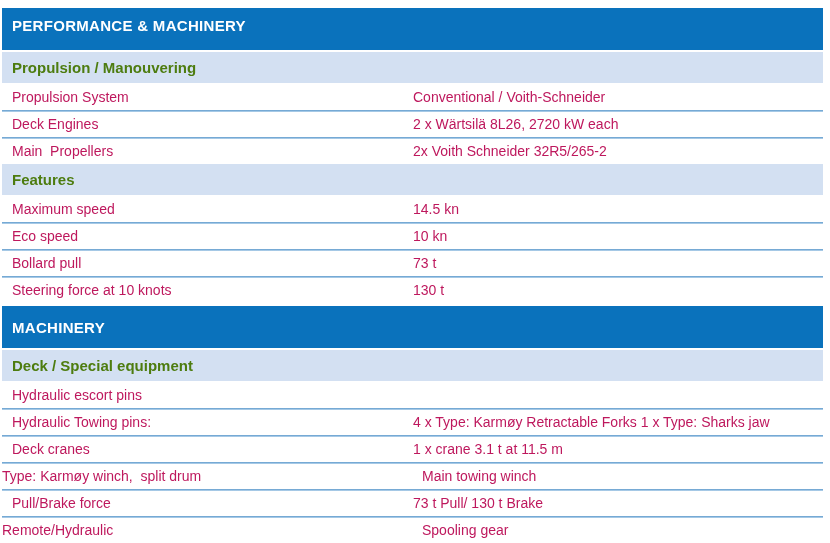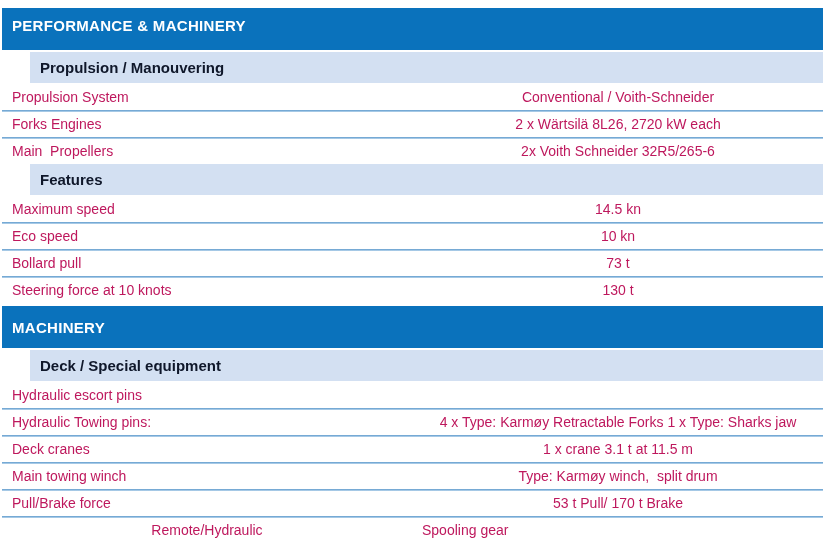--- a/index.html
+++ b/index.html
@@ -23,29 +23,28 @@
     box-sizing: border-box;
     font-size: 15px;
     font-weight: bold;
     letter-spacing: 0.3px;
   }
   .section-header.first { padding-bottom: 7px; margin-top: 8px; }
   .gap2 { height: 2px; }
   .gap3 { height: 3px; }
   .group-heading {
     background: #d3e0f2;
-    color: #0f172a;
+    color: #4d7c0f;
     height: 31px;
     display: flex;
     align-items: center;
     padding-left: 10px;
     box-sizing: border-box;
     font-size: 15px;
     font-weight: bold;
-    margin-left: 28px;
   }
   .row {
     position: relative;
     height: 27px;
     display: flex;
     align-items: center;
     color: #be185d;
     font-size: 14px;
   }
   .row + .row::before {
@@ -54,21 +53,21 @@
     top: 0; left: 0; right: 0;
     height: 2px;
     background: linear-gradient(to bottom, #5e9acc, #bdd8ee);
   }
   .cell { white-space: pre-wrap; }
   .cell.label {
     flex: 0 0 401px;
     padding-left: 10px;
     box-sizing: content-box;
   }
-  .cell.value { flex: 1; text-align: center; }
+  .cell.value { flex: 1; }
   .bottom-rule {
     height: 3px;
     background: linear-gradient(to bottom, #1576bd 65%, #7fb3dc);
   }
 </style>
 </head>
 <body>
 
 <div class="sheet">
 
@@ -80,26 +79,26 @@
   <div class="group-heading">
     <span>Propulsion / Manouvering</span>
   </div>
 
   <div class="rows">
     <div class="row">
       <div class="cell label">Propulsion System</div>
       <div class="cell value">Conventional / Voith-Schneider</div>
     </div>
     <div class="row">
-      <div class="cell label">Forks Engines</div>
+      <div class="cell label">Deck Engines</div>
       <div class="cell value">2 x Wärtsilä 8L26, 2720 kW each</div>
     </div>
     <div class="row">
       <div class="cell label">Main  Propellers</div>
-      <div class="cell value">2x Voith Schneider 32R5/265-6</div>
+      <div class="cell value">2x Voith Schneider 32R5/265-2</div>
     </div>
   </div>
 
   <div class="group-heading">
     <span>Features</span>
   </div>
 
   <div class="rows">
     <div class="row">
       <div class="cell label">Maximum speed</div>
@@ -135,26 +134,26 @@
     </div>
     <div class="row">
       <div class="cell label">Hydraulic Towing pins:</div>
       <div class="cell value">4 x Type: Karmøy Retractable Forks 1 x Type: Sharks jaw</div>
     </div>
     <div class="row">
       <div class="cell label">Deck cranes</div>
       <div class="cell value">1 x crane 3.1 t at 11.5 m</div>
     </div>
     <div class="row">
+      <div class="cell value">Type: Karmøy winch,  split drum</div>
       <div class="cell label">Main towing winch</div>
-      <div class="cell value">Type: Karmøy winch,  split drum</div>
     </div>
     <div class="row">
       <div class="cell label">Pull/Brake force</div>
-      <div class="cell value">53 t Pull/ 170 t Brake</div>
+      <div class="cell value">73 t Pull/ 130 t Brake</div>
     </div>
     <div class="row">
       <div class="cell value">Remote/Hydraulic</div>
       <div class="cell label">Spooling gear</div>
     </div>
   </div>
 
   <div class="bottom-rule"></div>
 </div>
 

